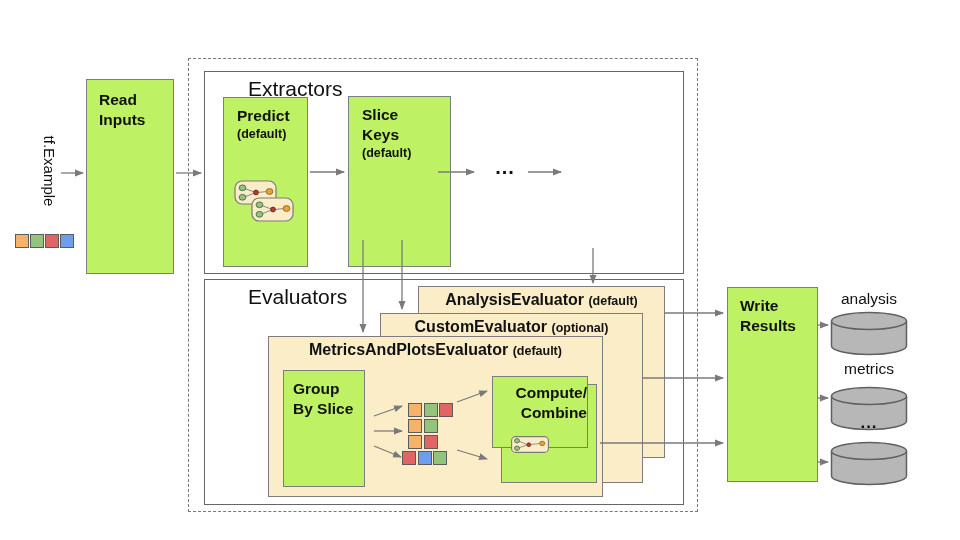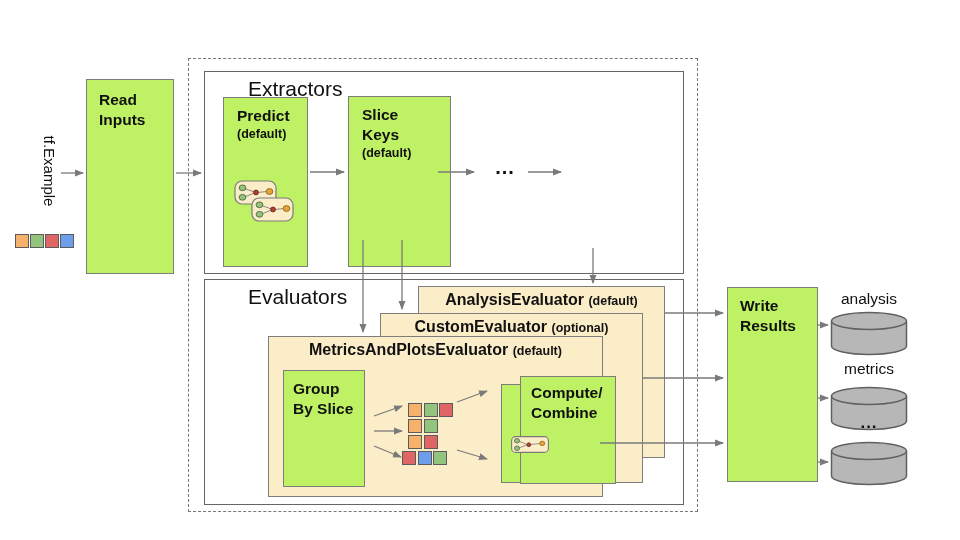--- a/index.html
+++ b/index.html
@@ -45,21 +45,21 @@
   #evaluators-box { left:204px; top:279px; width:480px; height:226px; }
   #evaluators-label { left:212px; top:285px; }
   .eval-card { position:absolute; background:#fcedc9; border:1.5px solid #7d7d7d; text-align:center; }
   .eval-card .t { font-weight:bold; font-size:16px; }
   .eval-card .sub { font-weight:bold; font-size:12.5px; }
   #analysis-card { left:418px; top:286px; width:247px; height:172px; z-index:1; padding-top:4px; }
   #customeval-card { left:380px; top:313px; width:263px; height:170px; z-index:2; padding-top:4px; }
   #metrics-card  { left:268px; top:336px; width:335px; height:161px; z-index:3; padding-top:4px; }
   #group-box { left:283px; top:370px; width:82px; height:117px; z-index:4; padding:8px 0 0 9px; }
   #compute-shadow { left:501px; top:384px; width:96px; height:99px; z-index:4; }
-  #compute-box    { left:520px; top:376px; width:96px; height:108px; z-index:5; padding:6px 0 0 10px; }
+  #compute-box    { left:492px; top:376px; width:96px; height:72px; z-index:5; padding:6px 0 0 10px;text-align:right; }
   #compute-icon { left:511px; top:436px; z-index:6; }
   #slice-rows { left:408px; top:403px; z-index:5; }
   .sq-row { height:14px; margin-bottom:2px; white-space:nowrap; }
   .sq-row .sq { margin-right:1.5px; }
   #slice-rows .sq-row:nth-child(4){ margin-left:-6px; }
 
   
   .cyl { position:absolute; left:830px; width:78px; height:46px; }
   #cyl-1 { top:311px; } #cyl-2 { top:386px; } #cyl-3 { top:441px; }
   .out-label { position:absolute; left:820px; width:98px; text-align:center; font-size:15.5px; }

